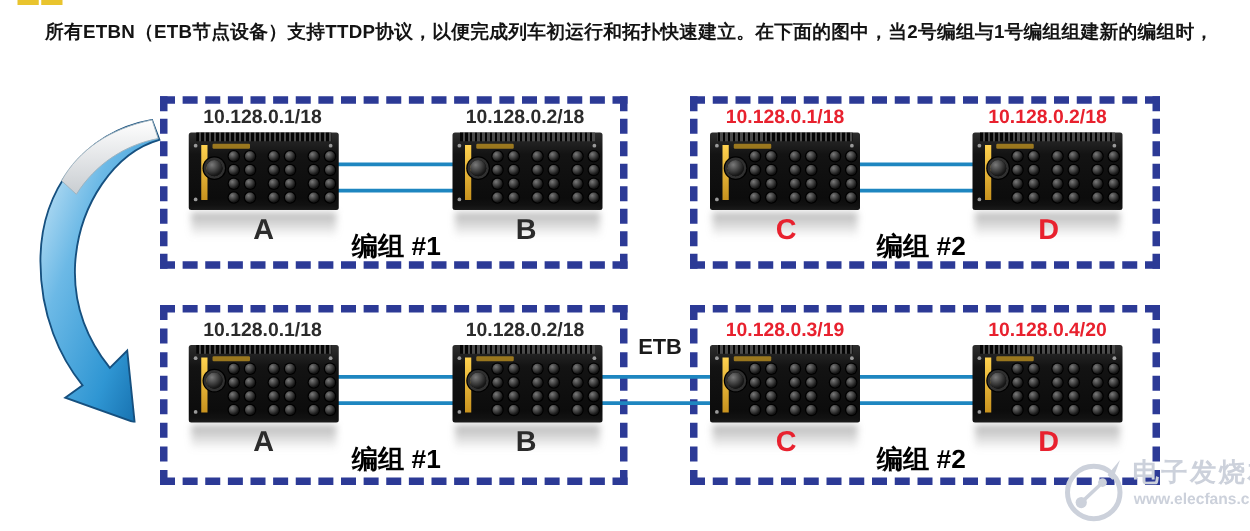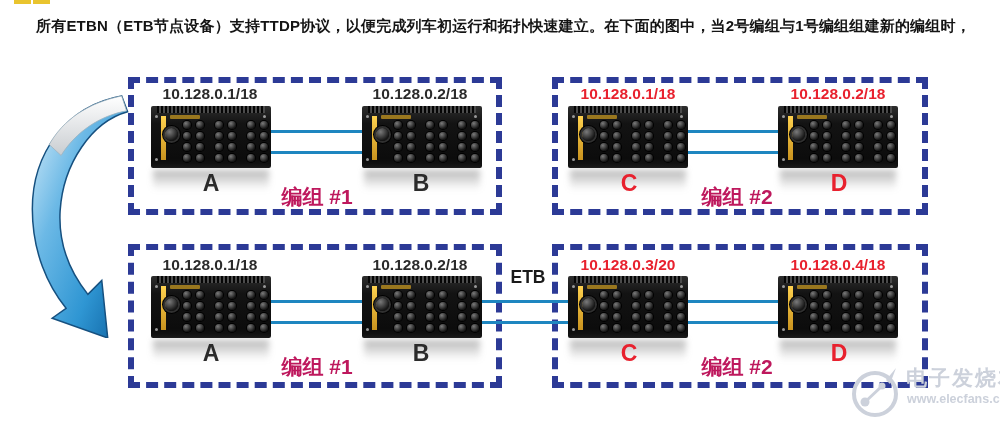--- a/index.html
+++ b/index.html
@@ -41,21 +41,21 @@
         filter:blur(3px);}
 
   
   .ip{position:absolute;width:140px;text-align:center;font-size:15.5px;font-weight:600;
       color:#2b2b2b;z-index:4;}
   .ip.red{color:#e8212e;}
   .dlabel{position:absolute;width:44px;text-align:center;font-size:23px;font-weight:700;
       color:#2b2b2b;z-index:4;}
   .dlabel.red{color:#e8212e;}
   .glabel{position:absolute;width:110px;text-align:center;font-size:21px;font-weight:600;
-      color:#be185d;z-index:4;}
+      color:#000000;z-index:4;}
   .etb{position:absolute;left:500px;top:267px;width:56px;text-align:center;
       font-size:17.5px;font-weight:600;color:#1a1a1a;z-index:4;}
 
   
   .arrow{position:absolute;left:8px;top:90px;width:132px;height:248px;z-index:5;}
 
   
   .wm{position:absolute;left:850px;top:358px;width:150px;height:64px;z-index:6;}
   .wm .logo{position:absolute;left:0;top:6px;}
   .wm .t1{position:absolute;left:56px;top:6px;font-size:21px;font-weight:700;
@@ -261,22 +261,22 @@
   <span class="dlabel red" style="left:817px;top:170px">D</span>
 
   <span class="glabel" style="left:262px;top:183px">编组 #1</span>
   <span class="glabel" style="left:682px;top:183px">编组 #2</span>
 
   <div class="gbox" style="left:128px;top:244px;width:374px;height:144px"></div>
   <div class="gbox" style="left:552px;top:244px;width:376px;height:144px"></div>
 
   <span class="ip" style="left:140px;top:256px">10.128.0.1/18</span>
   <span class="ip" style="left:350px;top:256px">10.128.0.2/18</span>
-  <span class="ip red" style="left:558px;top:256px">10.128.0.3/20</span>
-  <span class="ip red" style="left:768px;top:256px">10.128.0.4/18</span>
+  <span class="ip red" style="left:558px;top:256px">10.128.0.3/19</span>
+  <span class="ip red" style="left:768px;top:256px">10.128.0.4/20</span>
 
   <span class="etb">ETB</span>
 
   <div class="conn" style="left:269px;top:300px;width:95px"></div>
   <div class="conn" style="left:269px;top:321px;width:95px"></div>
   <div class="conn" style="left:480px;top:300px;width:90px"></div>
   <div class="conn" style="left:480px;top:321px;width:90px"></div>
   <div class="conn" style="left:686px;top:300px;width:94px"></div>
   <div class="conn" style="left:686px;top:321px;width:94px"></div>
 

